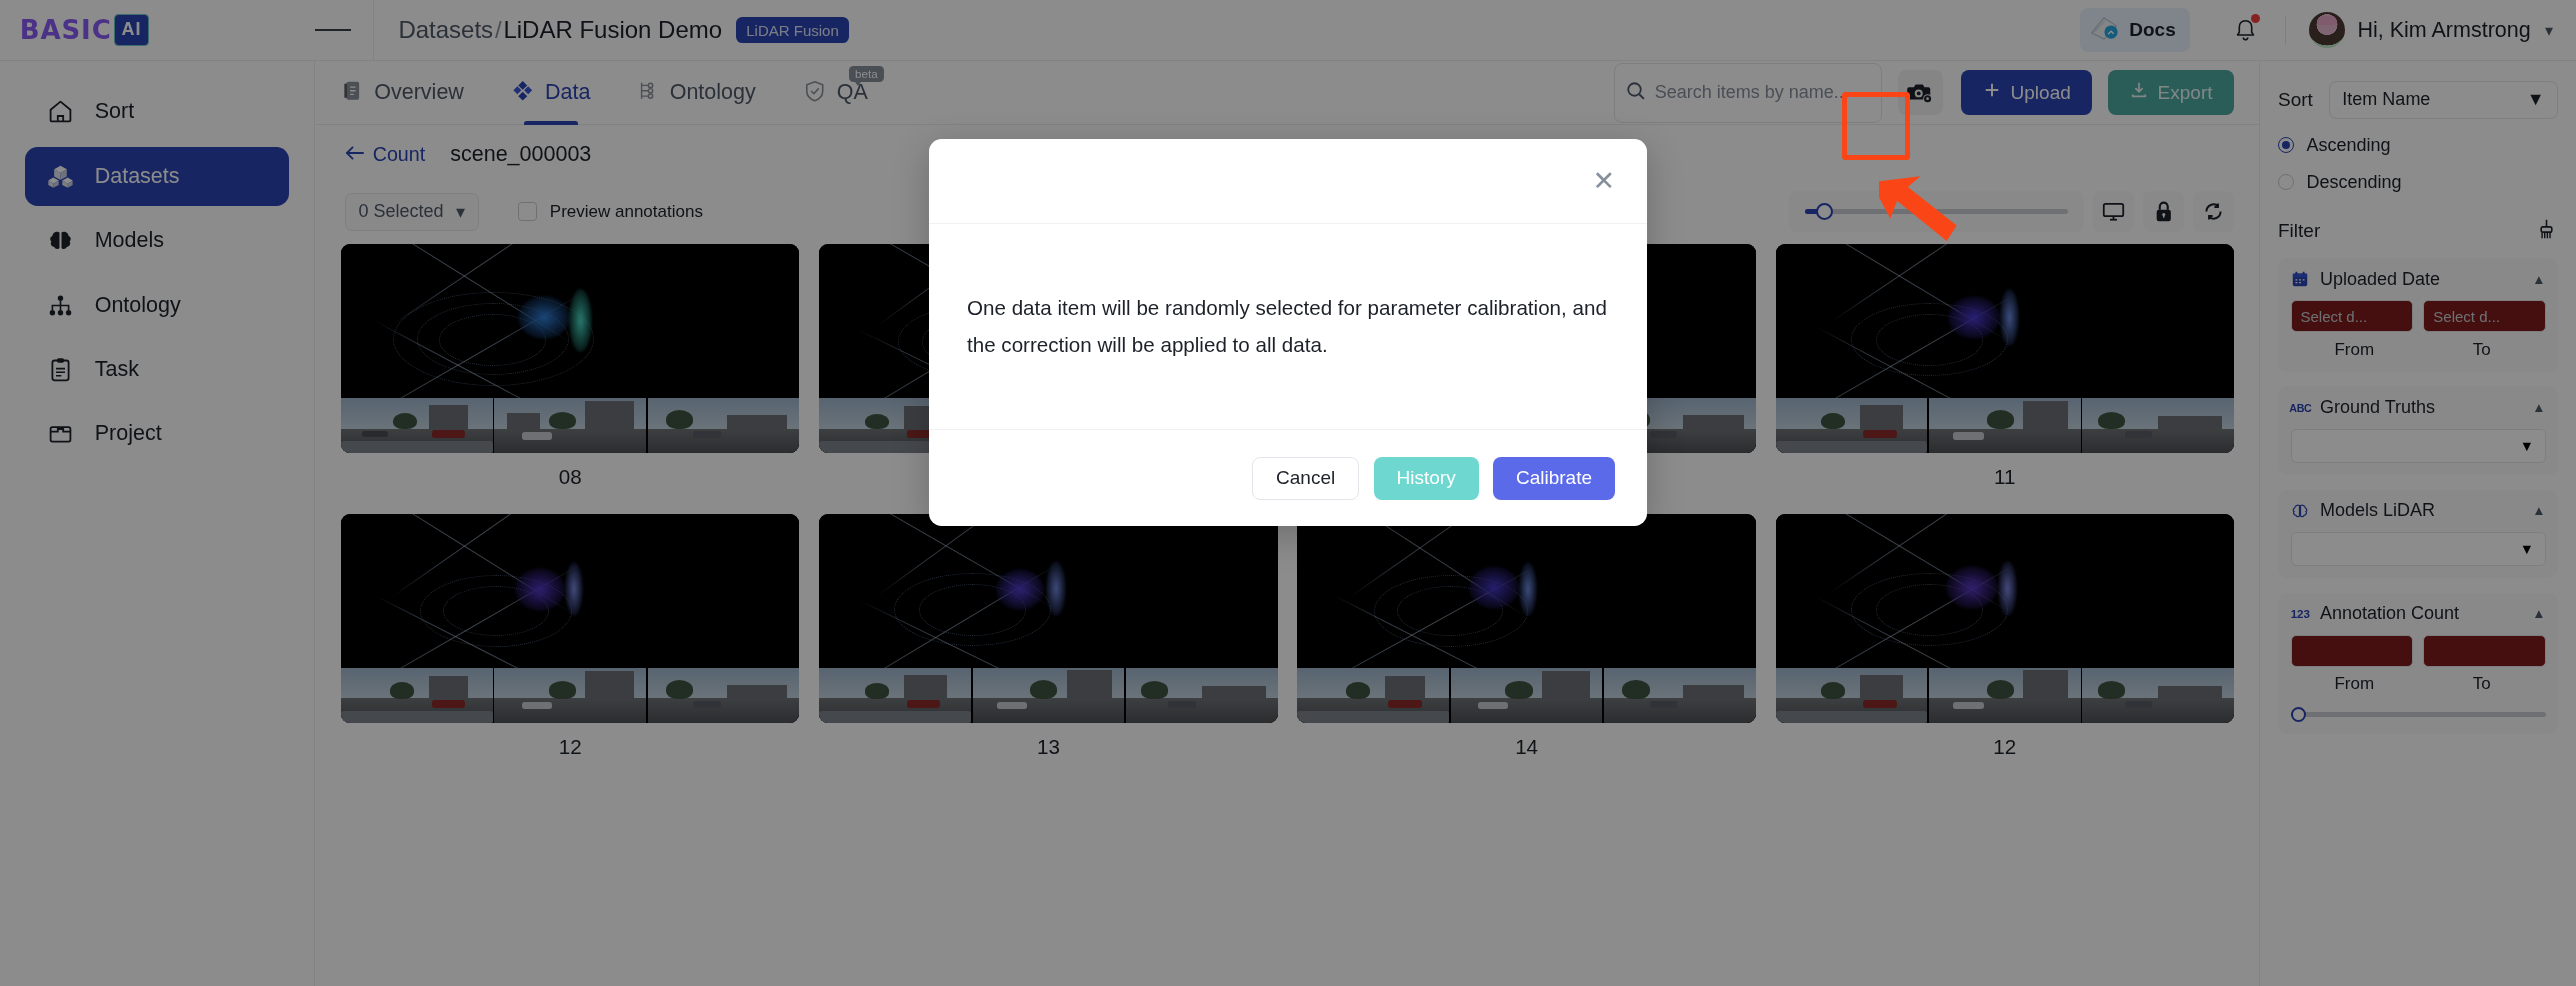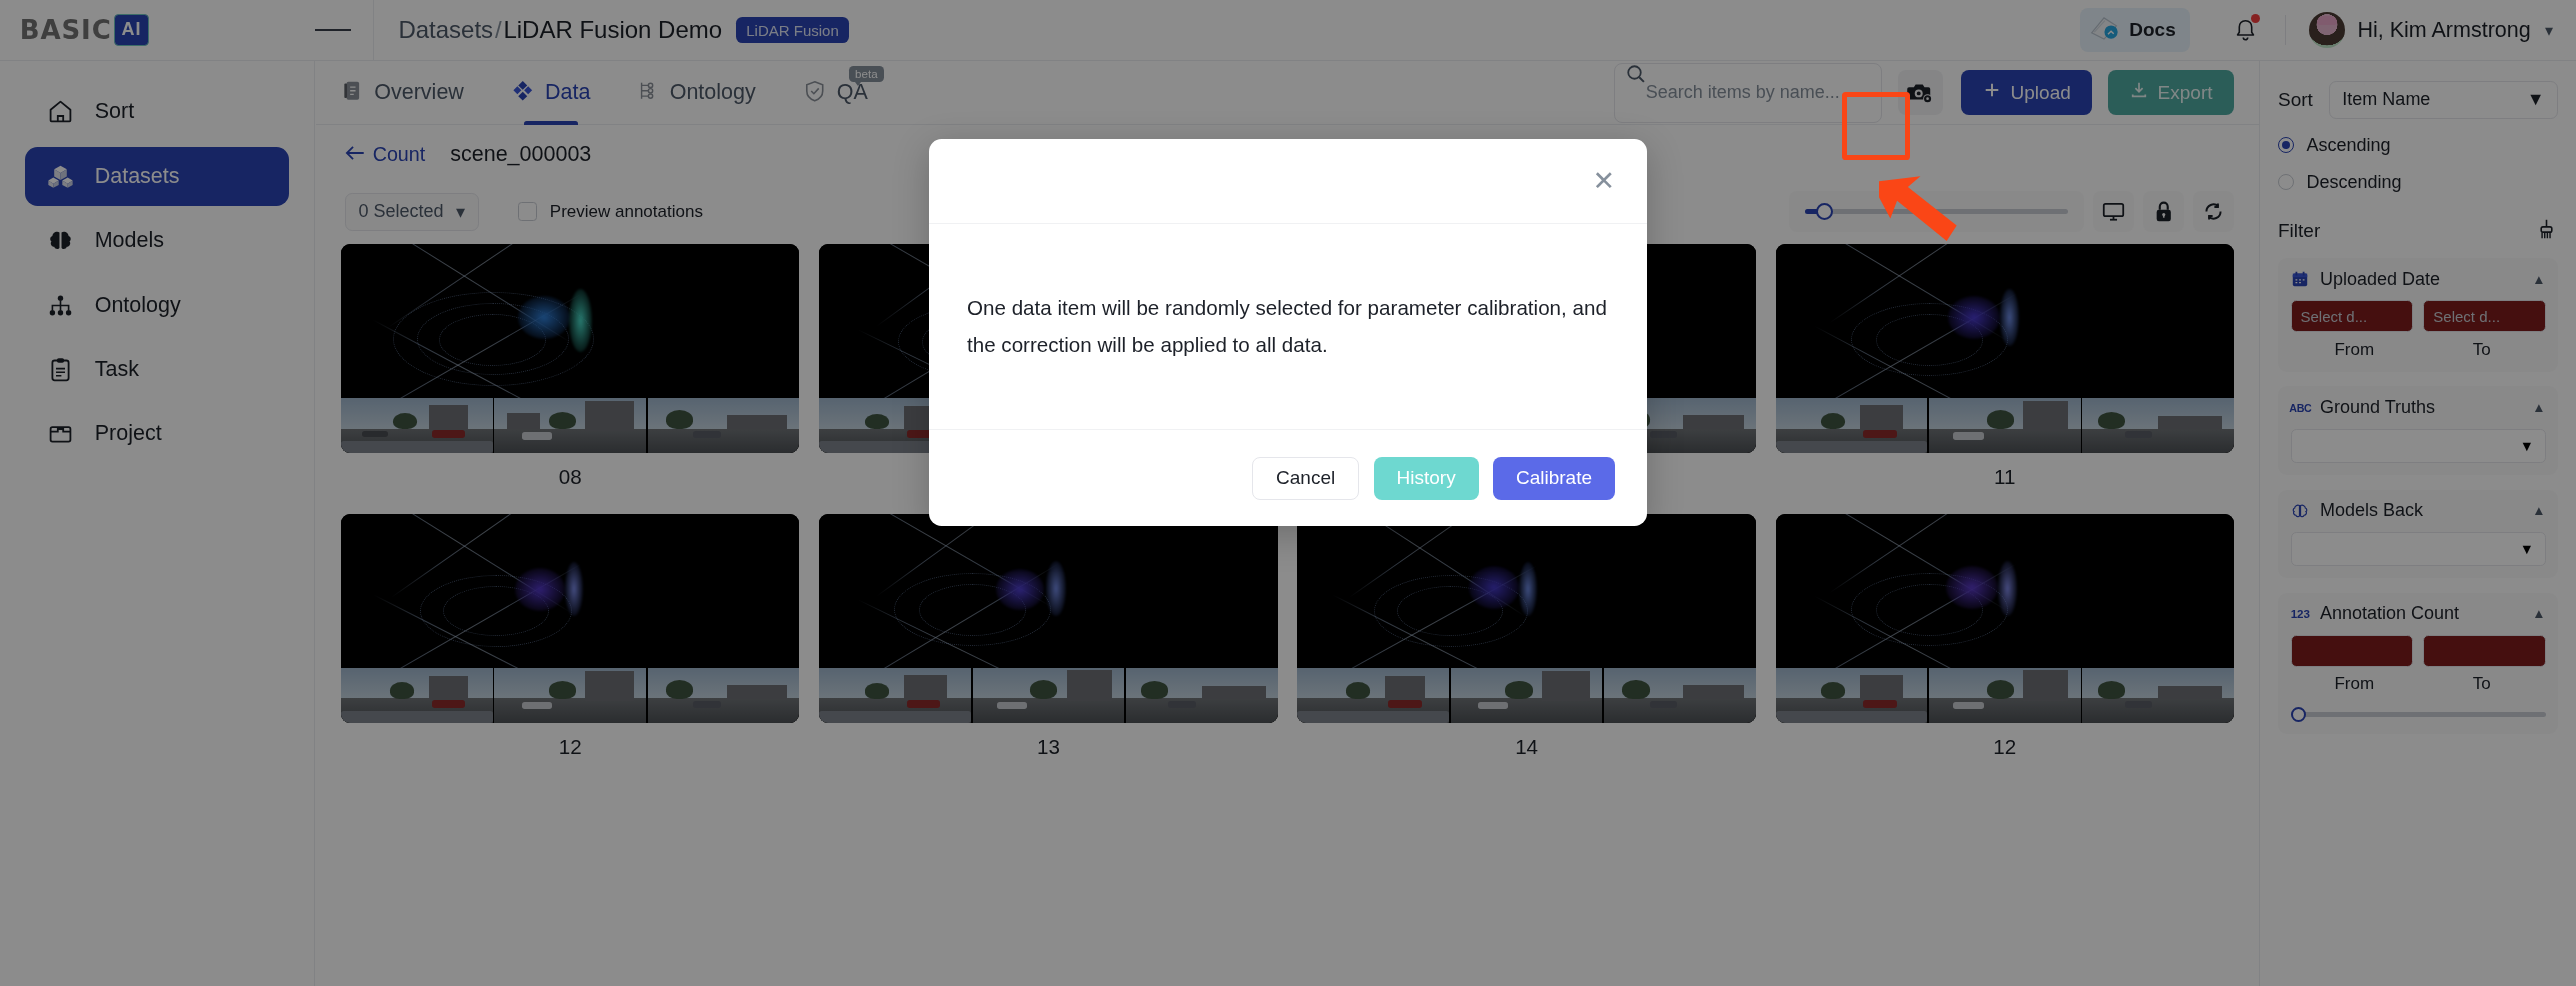--- a/index.html
+++ b/index.html
@@ -15,21 +15,21 @@
   #page { position: absolute; inset: 0; }
   #dim  { position: absolute; inset: 0; background: rgba(0,0,0,0.45); z-index: 500; }
 
   
   .topbar {
     position: absolute; top: 0; left: 0; width: 2576px; height: 61px;
     background: #fff; border-bottom: 0.9px solid #ebedf0;
     display: flex; align-items: center;
   }
   .logo-wrap { width: 315px; height: 61px; display: flex; align-items: center; padding-left: 19.7px; }
-  .logo-text { font-size: 26px; font-weight: 700; color: #737373; letter-spacing: 0.9px; font-family: "DejaVu Sans", sans-serif; }
+  .logo-text { font-size: 26px; font-weight: 700; color: #8b5cf6; letter-spacing: 0.9px; font-family: "DejaVu Sans", sans-serif; }
   .logo-badge {
     margin-left: 2.7px; background: #2b44b4; color: #fff; border-radius: 4.5px;
     font-size: 18px; font-weight: 700; padding: 3.6px 6.3px 5.4px 6.3px; letter-spacing: 0.9px;
     border: 1.8px solid #6fc6bd;
   }
   .hamburger { width: 36px; height: 36px; display:flex; align-items:center; justify-content:center; cursor: pointer; }
   .hamburger span { display:block; width: 18px; height: 1.8px; background: #3a3f4b; margin: 2.7px 0; }
   .hamburger span:nth-child(2){ width: 12.5px; }
   .hamburger span:nth-child(3){ width: 18px; }
 
@@ -87,21 +87,21 @@
   .tab.active:after { content:""; position:absolute; bottom:0; left: 12.5px; right: 12.5px; height: 3.6px; background:#2b44b4; border-radius: 2.7px 2.7px 0 0; }
   .beta-badge{
     position:absolute; top: 5.4px; left: 45px; background:#86909c; color:#fff; font-size:11.6px;
     padding: 1.8px 6.3px 2.7px 6.3px; border-radius: 4.5px; line-height: 1;
   }
   .beta-badge:after{ content:""; position:absolute; bottom:-3.6px; left: 6.3px; border-left:3.6px solid transparent; border-right:3.6px solid transparent; border-top:4.5px solid #86909c;}
 
   .tabbar-right { margin-left: auto; display: flex; align-items: center; padding-right: 25px; gap: 0; }
   .searchbox {
     width: 268px; height: 60px; border: 0.9px solid #e5e6eb; border-radius: 8px; background: #fff;
-    display: flex; padding: 0 10.7px; gap: 0;
+    display: flex; align-items: center; padding: 0 10.7px; gap: 9px;
   }
   .searchbox input {
     border: none; outline: none; font-size: 18px; color: #1d2129; background: transparent; width: 100%;
     font-family: "Liberation Sans", sans-serif;
   }
   .searchbox input::placeholder { color: #86909c; }
   .icon-btn-sq {
     width: 45px; height: 45px; border-radius: 8px; background: #f2f3f5;
     display:flex; align-items:center; justify-content:center; margin-left: 16px; cursor: pointer; flex:none;
   }
@@ -880,21 +880,21 @@
       </div>
 
       <div class="fgroup">
         <div class="fgroup-head">
           <span class="mini-ico">
             <svg width="18" height="18" viewBox="0 0 20 20">
                 <path d="M9.4 4 c-2.6 -1.3 -5.3 .7 -5.3 2.7 c-2 .7 -2 3.3 -.7 4 c-1.3 1.3 0 4 2 4 c.7 2 3.3 2 4 .7 Z" fill="none" stroke="#2b44b4" stroke-width="1.3"></path>
                 <path d="M10.6 4 c2.6 -1.3 5.3 .7 5.3 2.7 c2 .7 2 3.3 .7 4 c1.3 1.3 0 4 -2 4 c-.7 2 -3.3 2 -4 .7 Z" fill="none" stroke="#2b44b4" stroke-width="1.3"></path>
               </svg>
           </span>
-          <span class="fgroup-title">Models Back</span>
+          <span class="fgroup-title">Models LiDAR</span>
           <span class="chev">▲</span>
         </div>
         <div class="fselect">
           <span>▼</span>
         </div>
       </div>
 
       <div class="fgroup">
         <div class="fgroup-head">
           <span class="mini-ico num123">123</span>

